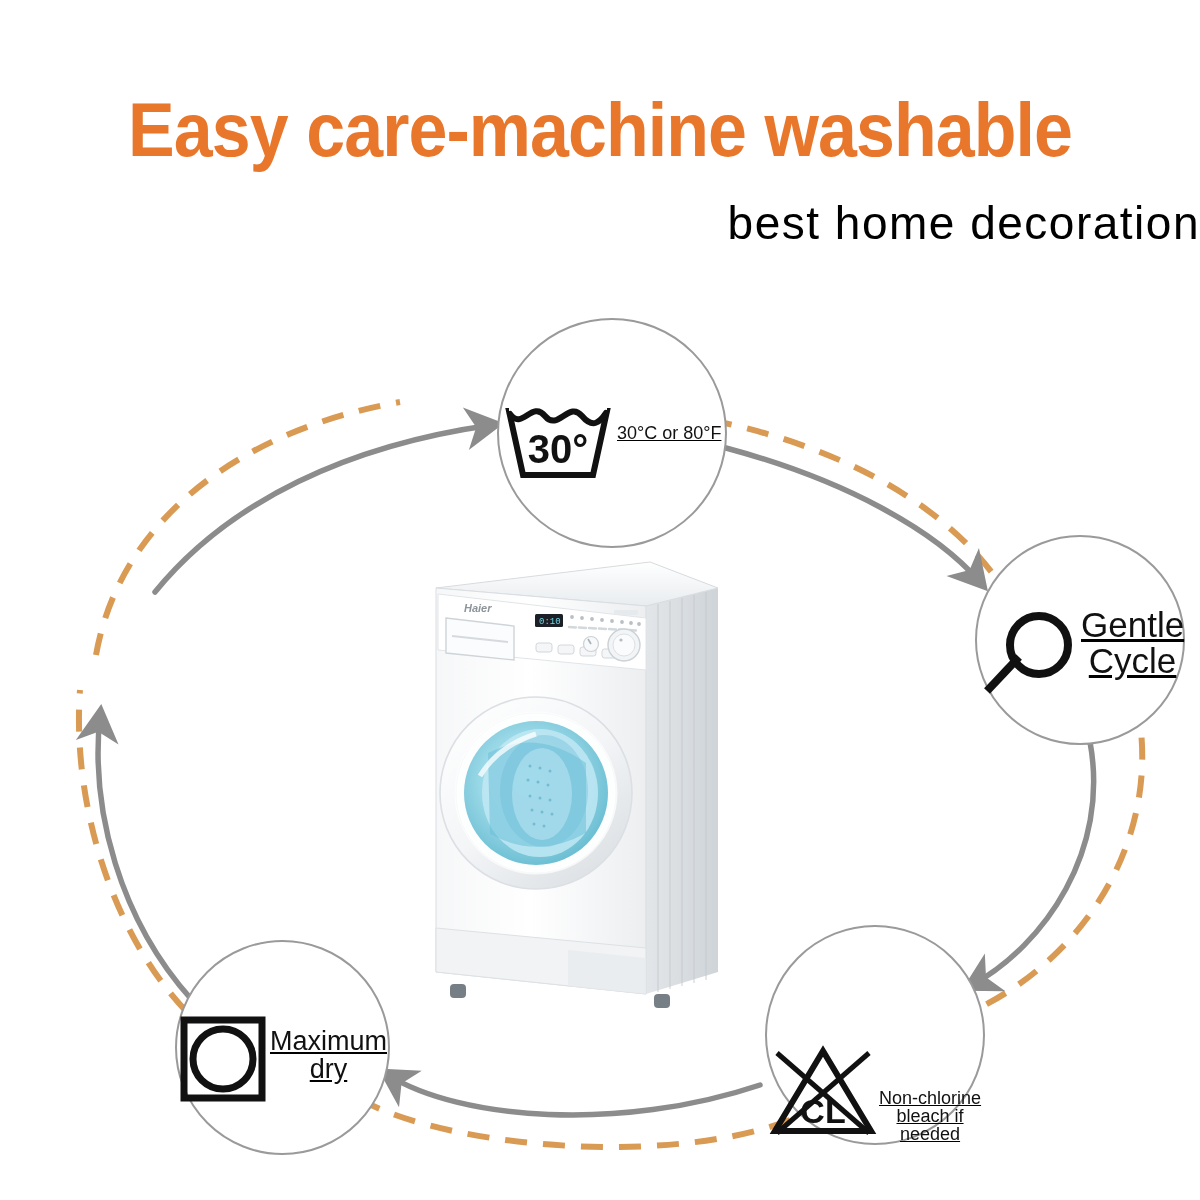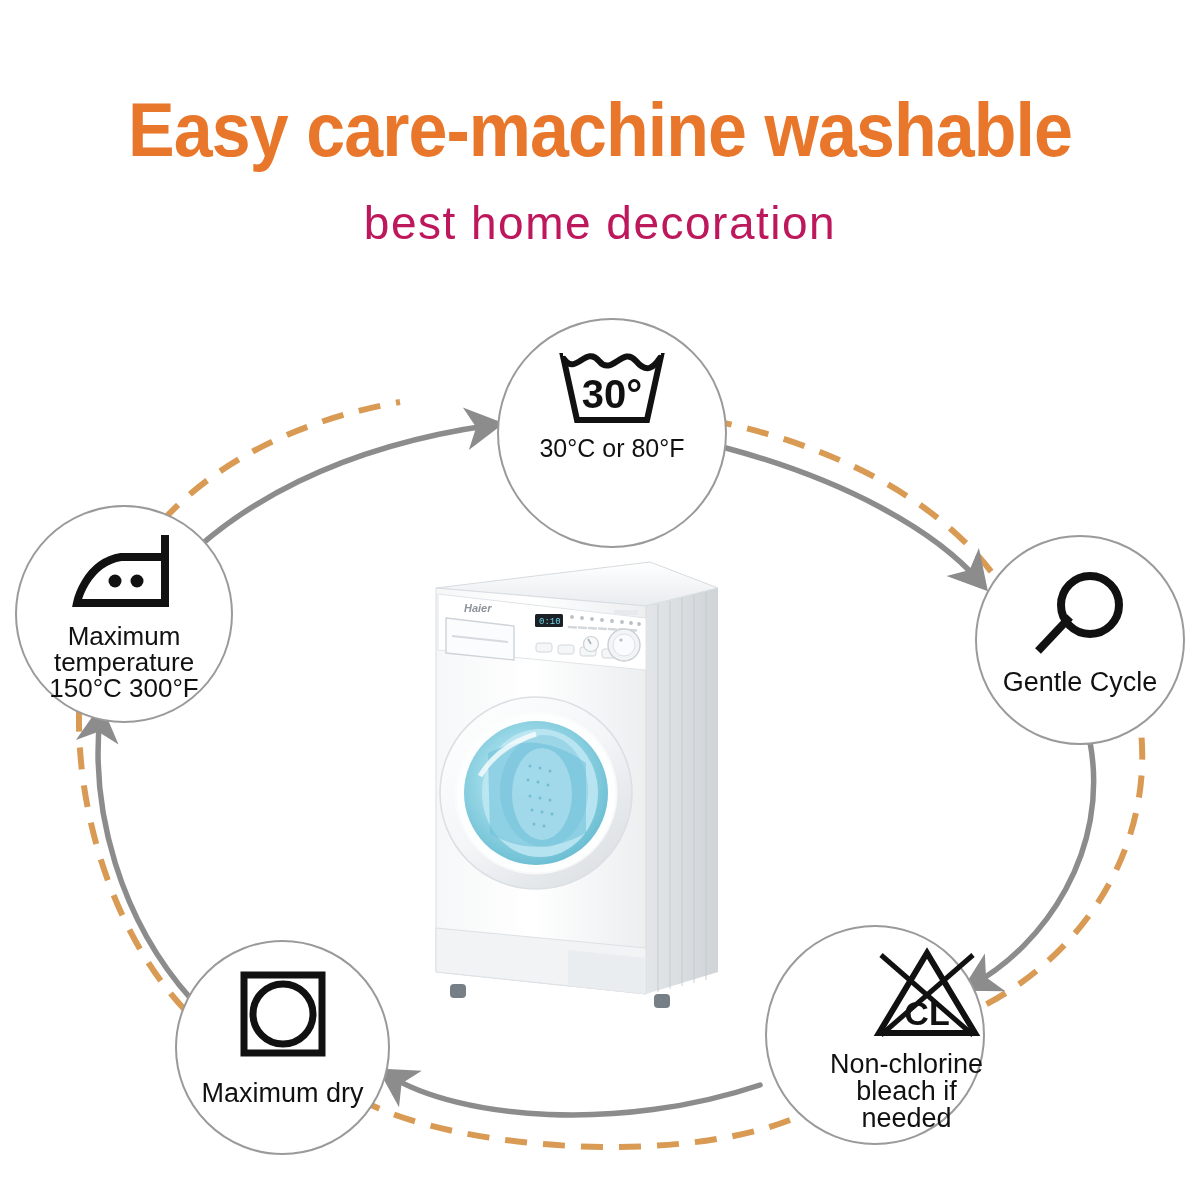--- a/index.html
+++ b/index.html
@@ -32,24 +32,24 @@
     color: #E8772B;
     font-family: "Liberation Sans Narrow", "Liberation Sans", sans-serif;
     transform: scaleX(0.92);
     white-space: nowrap;
   }
   .subtitle {
     position: absolute;
     left: 0;
     top: 196px;
     width: 1200px;
-    text-align: center;
+    text-align: right;
     font-size: 46px;
     font-weight: normal;
-    color: #be185d;
+    color: #000000;
     letter-spacing: 1.5px;
     white-space: nowrap;
   }
 
   
   #diagram {
     position: absolute;
     left: 0;
     top: 0;
     width: 1200px;
@@ -57,45 +57,45 @@
   }
 
   
   .node {
     position: absolute;
     border: 2px solid #9a9a9a;
     border-radius: 50%;
     background: #ffffff;
     box-sizing: border-box;
     display: flex;
-    flex-direction: column;
     align-items: center;
     justify-content: flex-start;
+    text-decoration: underline;
   }
   .node-label {
     color: #111111;
     text-align: center;
     line-height: 1.02;
     font-size: 25px;
     white-space: pre-line;
   }
 
   
   #node-wash   { left: 497px; top: 318px;  width: 230px; height: 230px; }
   #node-gentle { left: 975px; top: 535px;  width: 210px; height: 210px; }
   #node-bleach { left: 765px; top: 925px;  width: 220px; height: 220px; align-items: flex-end; }
   #node-tumble { left: 175px; top: 940px;  width: 215px; height: 215px; }
   #node-iron   { left: 15px;  top: 505px;  width: 218px; height: 218px; }
 
   #node-wash .icon-slot   { margin-top: 26px; }
-  #node-wash .node-label  { font-size: 25px; }
+  #node-wash .node-label  { font-size: 18px; }
   #node-gentle .icon-slot { margin-top: 30px; }
-  #node-gentle .node-label{ margin-top: 6px; font-size: 27px; }
+  #node-gentle .node-label{ margin-top: 6px; font-size: 35px; }
   #node-bleach .icon-slot { margin-top: 18px; }
-  #node-bleach .node-label{ margin-top: 6px;  font-size: 27px; line-height: 1.0; }
+  #node-bleach .node-label{ margin-top: 6px;  font-size: 18px; line-height: 1.0; }
   #node-tumble .icon-slot { margin-top: 26px; }
   #node-tumble .node-label{ margin-top: 16px; font-size: 27px; }
   #node-iron .icon-slot   { margin-top: 22px; }
   #node-iron .node-label  { margin-top: 8px;  font-size: 26px; line-height: 1.0; }
 
   .icon-slot { display:block; }
 
   
   #washer {
     position: absolute;
@@ -314,27 +314,14 @@
   <div class="node" id="node-tumble">
     <span class="icon-slot">
       <svg width="92" height="92" viewBox="0 0 92 92">
         <rect x="7" y="7" width="78" height="78" fill="none" stroke="#111111" stroke-width="7"></rect>
         <circle cx="46" cy="46" r="30" fill="none" stroke="#111111" stroke-width="7"></circle>
       </svg>
     </span>
     <span class="node-label">Maximum dry</span>
   </div>
 
-  <div class="node" id="node-iron">
-    <span class="icon-slot">
-      <svg width="110" height="82" viewBox="0 0 110 82">
-        <path d="M96,6 L96,74 L8,74 C8,74 16,34 52,28 L96,28" fill="none" stroke="#111111" stroke-width="8" stroke-linejoin="miter"></path>
-        <line x1="8" y1="74" x2="96" y2="74" stroke="#111111" stroke-width="8"></line>
-        <circle cx="46" cy="52" r="6.5" fill="#111111"></circle>
-        <circle cx="68" cy="52" r="6.5" fill="#111111"></circle>
-      </svg>
-    </span>
-    <span class="node-label">Maximum
-temperature
-150°C 300°F</span>
-  </div>
 
 </div>
 
 </body></html>

